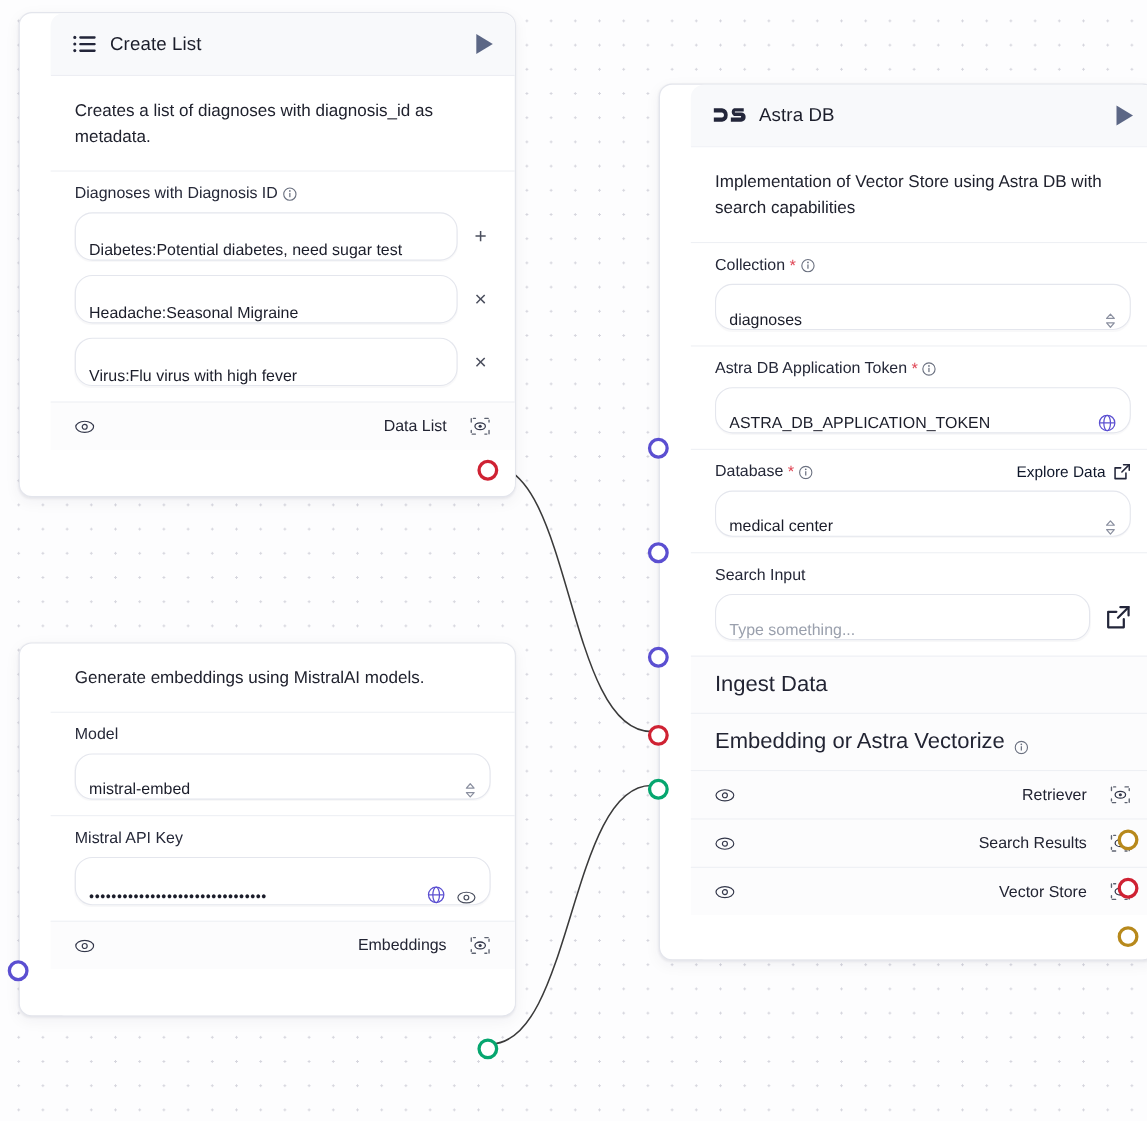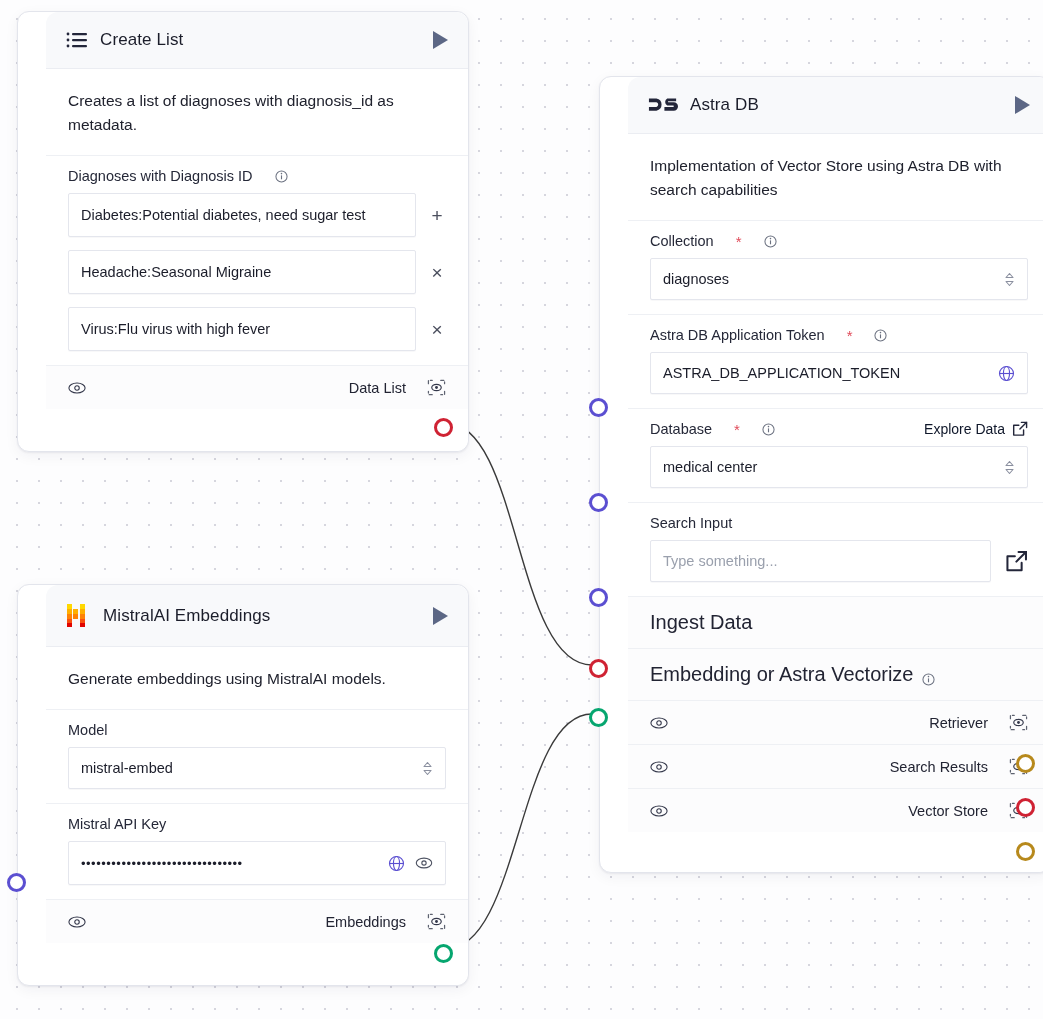--- a/index.html
+++ b/index.html
@@ -25,29 +25,29 @@
     display:flex;align-items:center;gap:12px;
     padding:18px 20px;background:#f8f9fb;border-bottom:1px solid #ebedf2;
     border-radius:12px 12px 0 0;
   }
   .node-title{font-size:17px;color:#1b1d2a;letter-spacing:.1px;flex:1;}
   .play{width:0;height:0;border-left:15px solid #5c6785;border-top:9px solid transparent;border-bottom:9px solid transparent;cursor:pointer;}
   .desc{padding:20px 22px 18px;font-size:15.5px;line-height:1.55;color:#20222e;border-bottom:1px solid #eef0f4;}
 
   .field{padding:12px 22px 14px;border-bottom:1px solid #eef0f4;position:relative;}
   .field.flush{border-bottom:none;}
-  .flabel{display:flex;align-items:center;gap:22px;font-size:14.5px;color:#252838;margin-bottom:9px;}
+  .flabel{display:flex;align-items:center;gap:4px;font-size:14.5px;color:#252838;margin-bottom:9px;}
   .req{color:#e04a59;font-size:15px;line-height:1;}
   .info{width:13px;height:13px;flex:none;}
   .spacer{flex:1;}
   .explore{font-size:14px;color:#0f172a;display:flex;align-items:center;gap:7px;cursor:pointer;}
 
   .inp{
-    display:flex;align-items:center;gap:10px;
-    background:#fff;border:1px solid #e4e6ed;border-radius:2px;
+    display:flex;align-items:flex-end;gap:10px;
+    background:#fff;border:1px solid #e4e6ed;border-radius:16px;
     padding:0 12px;height:40px;font-size:14.5px;color:#1b1d2a;
     box-shadow:0 1px 1px rgba(20,25,50,.03);
   }
   .inp .val{flex:1;white-space:nowrap;overflow:hidden;text-overflow:ellipsis;}
   .inp .val.ph{color:#9aa0ad;}
   .dots{letter-spacing:.5px;font-size:13px;color:#1b1d2a;}
 
   .listrow{display:flex;align-items:center;gap:12px;margin-bottom:13px;}
   .listrow:last-child{margin-bottom:0;}
   .listrow .inp{flex:1;height:42px;}
@@ -143,40 +143,20 @@
           <ellipse cx="10" cy="10" rx="5" ry="3.3" fill="none" stroke="#33374a" stroke-width="1.2"></ellipse>
             <circle cx="10" cy="10" r="1.5" fill="#33374a"></circle>
         </svg>
       </span>
     </div>
     <div style="height:42px;border-radius:0 0 12px 12px;background:#fff;"></div>
     <div class="port p-red" style="left:416px;top:406px;"></div>
   </div>
 
   <div class="node" style="left:17px;top:584px;width:422px;">
-    <div class="node-head">
-      <span class="icon">
-        <svg width="25" height="25" viewBox="0 0 25 25">
-          <rect x="1" y="1" width="5" height="5" fill="#ffd800"></rect>
-            <rect x="14" y="1" width="5" height="5" fill="#ffd800"></rect>
-          <rect x="1" y="6" width="5" height="5" fill="#ffaf00"></rect>
-            <rect x="7" y="6" width="5" height="5" fill="#ffaf00"></rect>
-            <rect x="14" y="6" width="5" height="5" fill="#ffaf00"></rect>
-          <rect x="1" y="11" width="5" height="5" fill="#ff8205"></rect>
-            <rect x="7" y="11" width="5" height="5" fill="#ff8205"></rect>
-            <rect x="14" y="11" width="5" height="5" fill="#ff8205"></rect>
-          <rect x="1" y="16" width="5" height="4" fill="#fa500f"></rect>
-            <rect x="14" y="16" width="5" height="4" fill="#fa500f"></rect>
-          <rect x="1" y="20" width="5" height="4" fill="#e10500"></rect>
-            <rect x="14" y="20" width="5" height="4" fill="#e10500"></rect>
-        </svg>
-      </span>
-      <span class="node-title">MistralAI Embeddings</span>
-      <span class="play"></span>
-    </div>
     <div class="desc">Generate embeddings using MistralAI models.</div>
 
     <div class="field">
       <div class="flabel">
           <span>Model</span>
         </div>
       <div class="inp">
         <span class="val">mistral-embed</span>
         <span class="icon chev">
           <svg width="11" height="15" viewBox="0 0 11 15">

